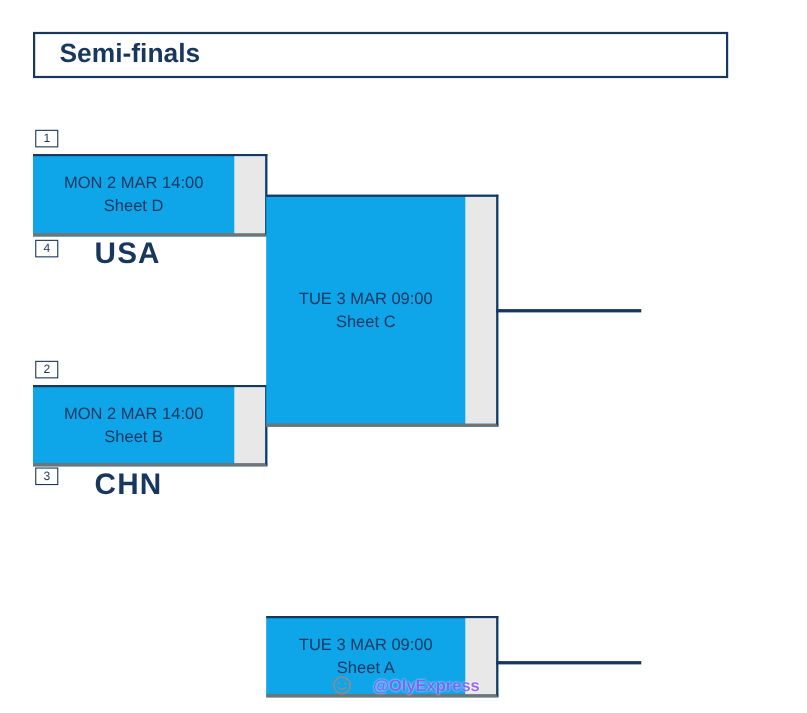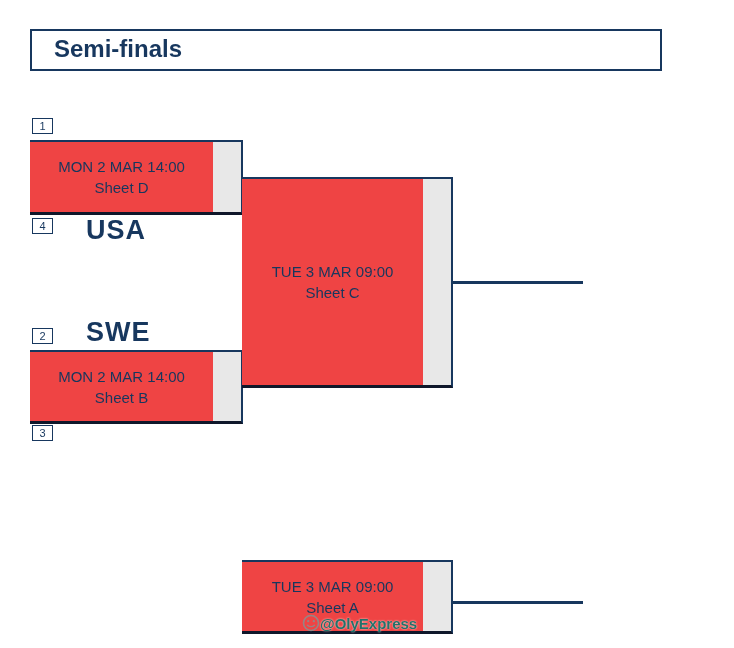--- a/index.html
+++ b/index.html
@@ -41,22 +41,22 @@
     font-size: 27px;
     font-weight: bold;
     letter-spacing: 1px;
     white-space: nowrap;
   }
   .match {
     position: absolute;
     box-sizing: border-box;
     border-top: 2px solid #17375e;
     border-right: 2px solid #17375e;
-    border-bottom: 3px solid #0f172a;
-    background: #ef4444;
+    border-bottom: 3px solid #737373;
+    background: #0ea5e9;
   }
   .match .strip {
     position: absolute;
     top: 0; right: 0; bottom: 0;
     width: 28px;
     background: #e8e8e8;
   }
   .match .mtext {
     position: absolute;
     left: 0; top: 0; bottom: 0; right: 28px;
@@ -79,22 +79,22 @@
     left: 439px;
     background: #17375e;
   }
   .wline-final  { top: 281px; }
   .wline-bronze { top: 601px; }
   .watermark {
     position: absolute;
     left: 290px; top: 614px;
     display: flex;
     align-items: center;
-    gap: 0;
-    color: #0f766e;
+    gap: 19px;
+    color: #8b5cf6;
     font-size: 15px;
     font-weight: bold;
     text-shadow: 0 0 2px #ffffff;
     opacity: 0.9;
   }
   .watermark svg { display: block; }
 </style>
 </head>
 <body>
 
@@ -109,29 +109,29 @@
     <div class="strip"></div>
     <div class="mtext">
       <div>MON 2 MAR 14:00</div>
       <div>Sheet D</div>
     </div>
   </div>
   <div class="seed" style="left:20px;top:218px">4</div>
   <div class="team" style="left:74px;top:215px">USA</div>
 
   <div class="seed" style="left:20px;top:328px">2</div>
-  <div class="team" style="left:74px;top:317px">SWE</div>
   <div class="match sf2">
     <div class="strip"></div>
     <div class="mtext">
       <div>MON 2 MAR 14:00</div>
       <div>Sheet B</div>
     </div>
   </div>
   <div class="seed" style="left:20px;top:425px">3</div>
+  <div class="team" style="left:74px;top:425px">CHN</div>
 
   <div class="match final">
     <div class="strip"></div>
     <div class="mtext">
       <div>TUE 3 MAR 09:00</div>
       <div>Sheet C</div>
     </div>
   </div>
   <div class="wline wline-final"></div>
 

